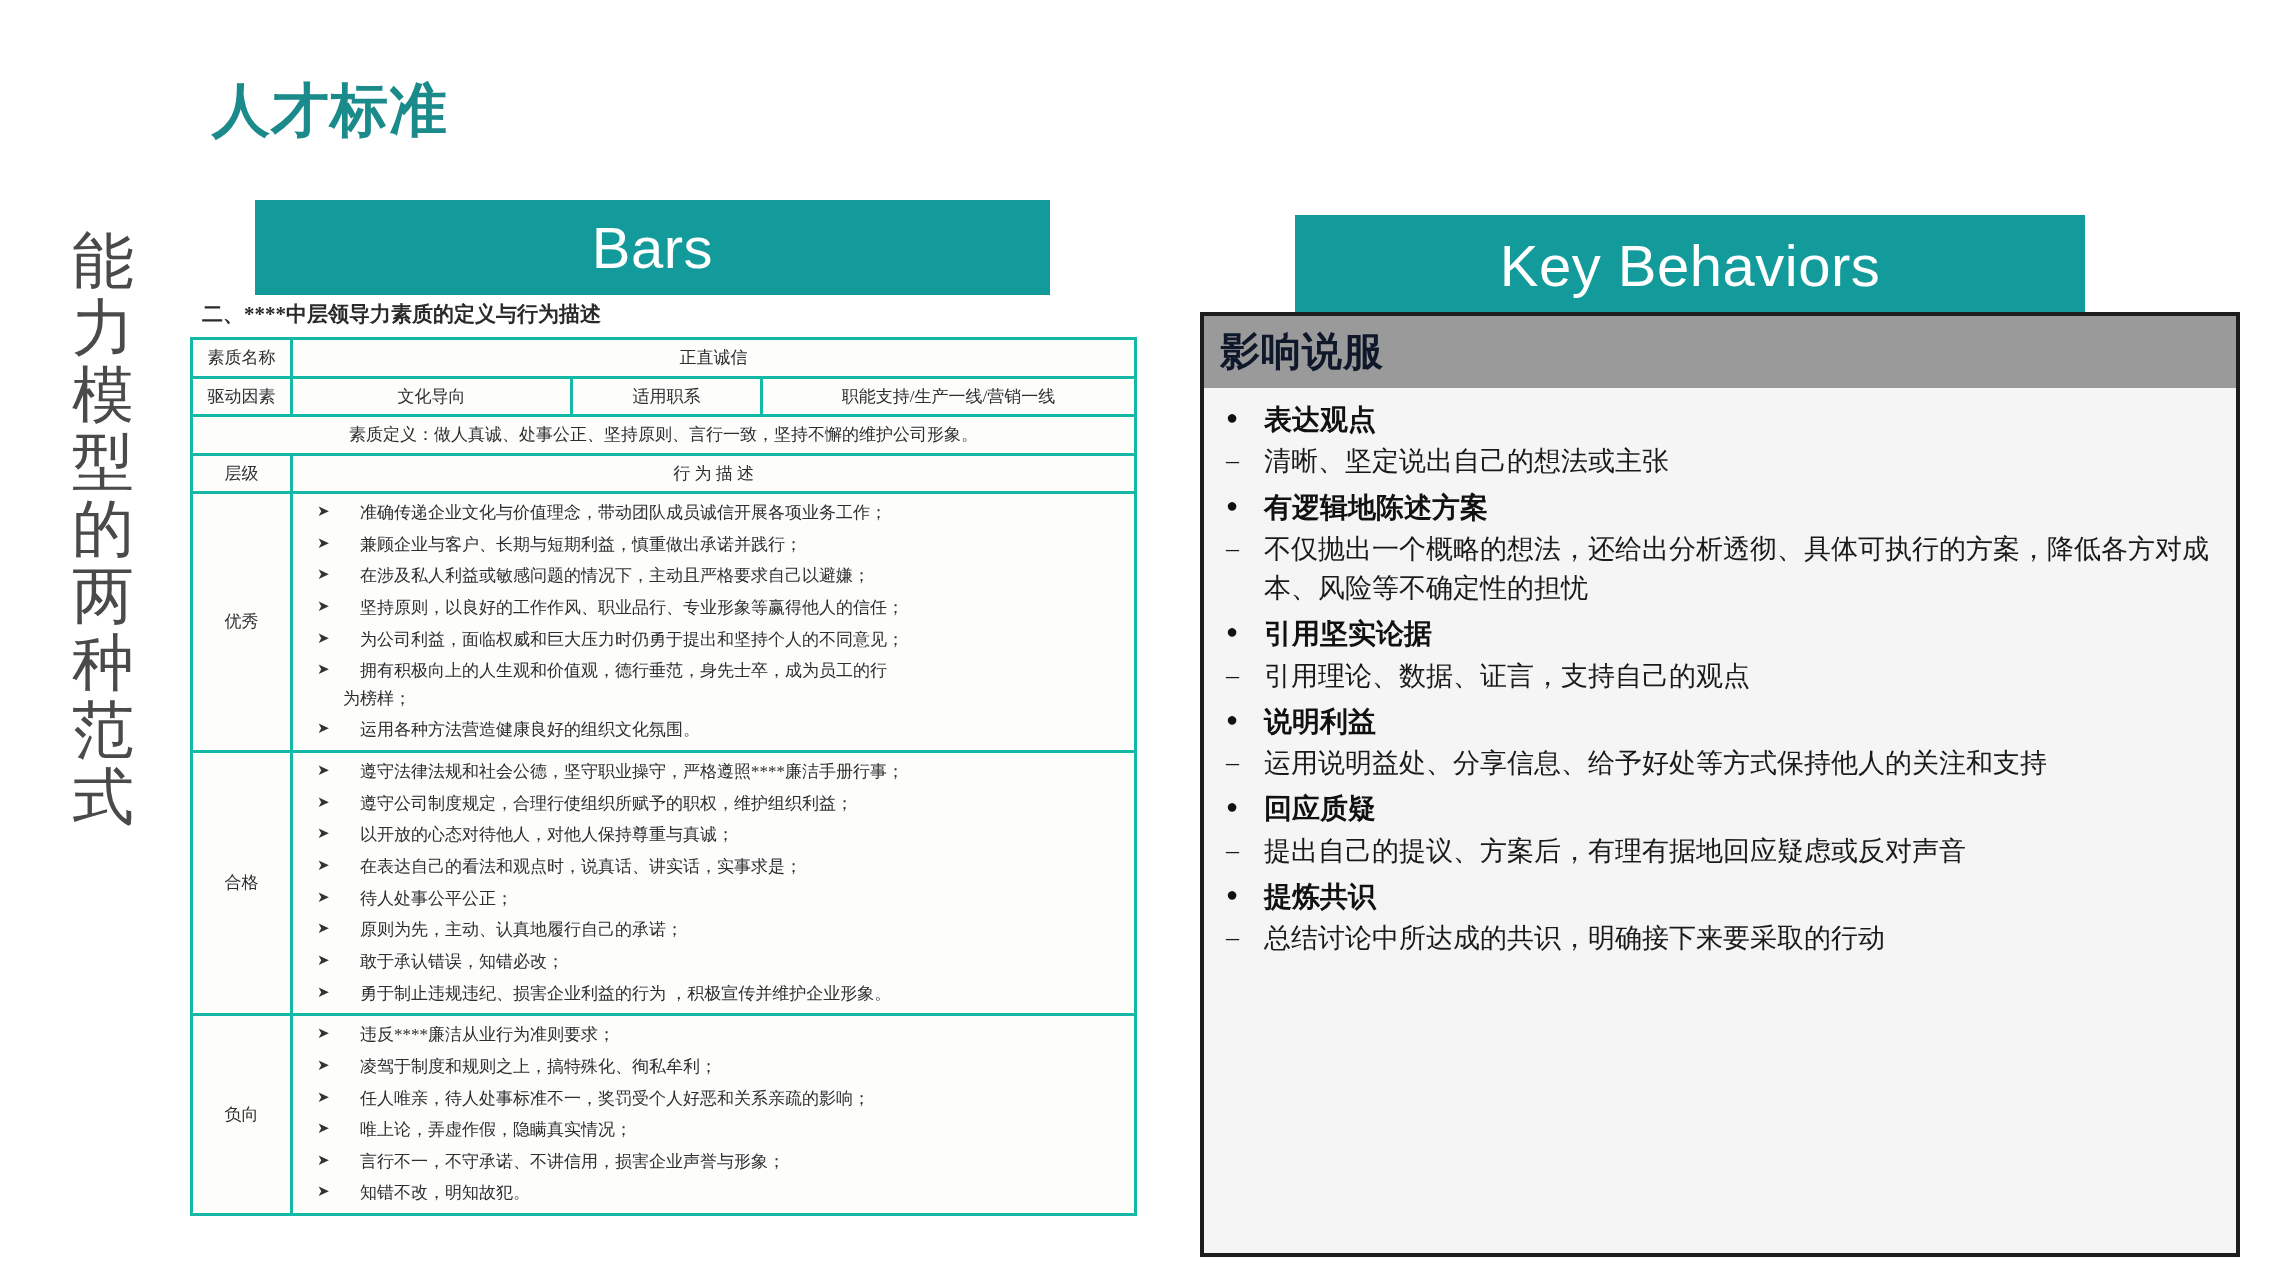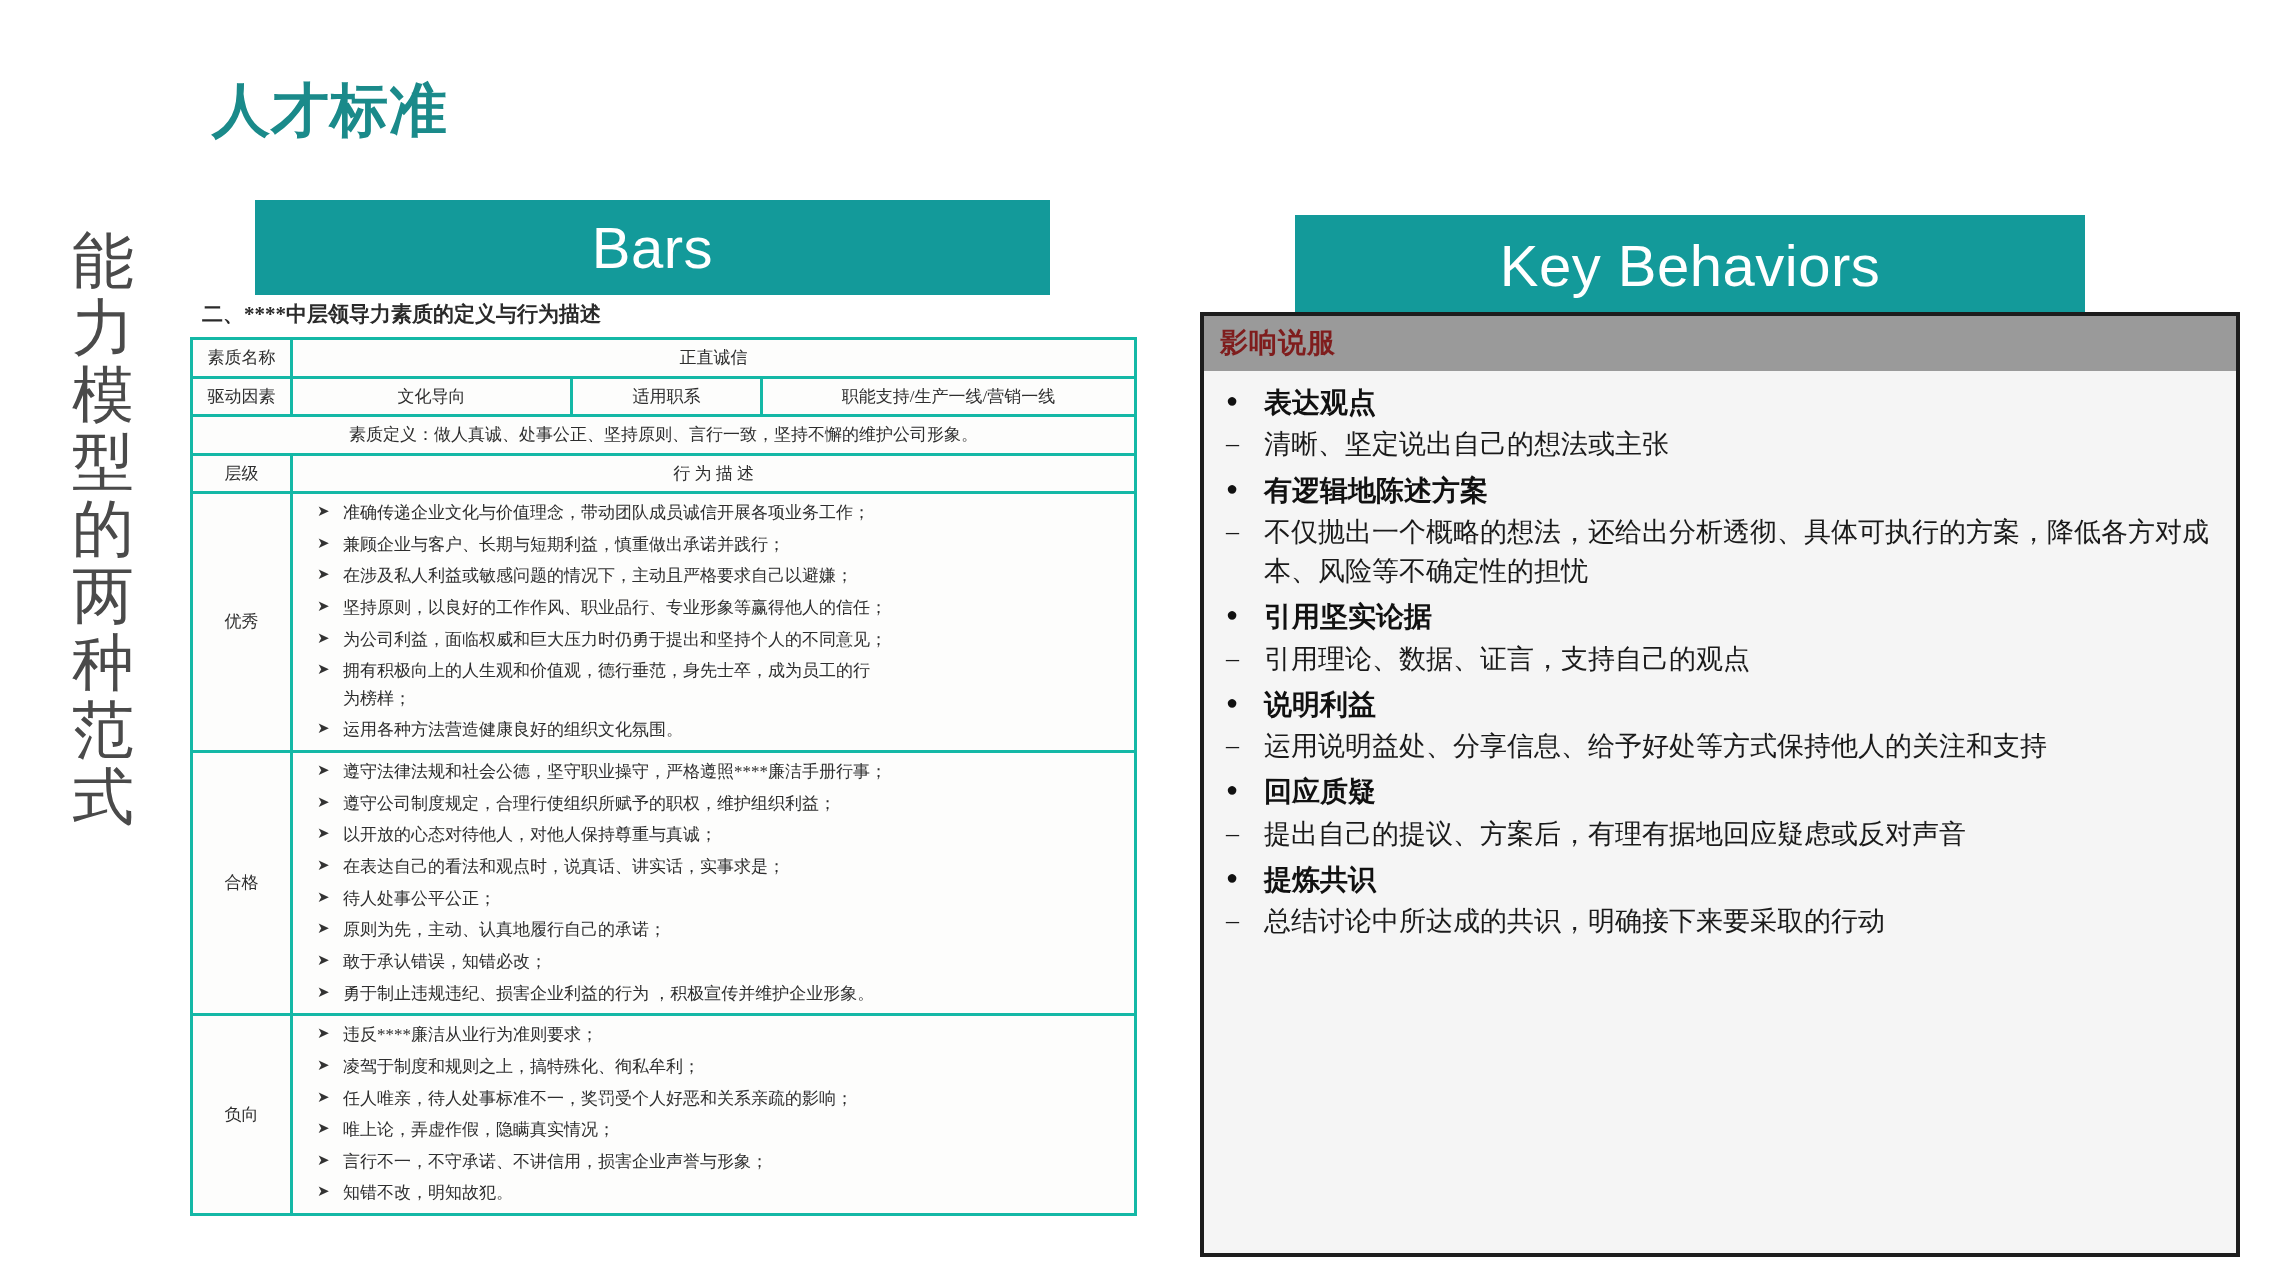--- a/index.html
+++ b/index.html
@@ -125,43 +125,43 @@
     line-height: 1.45;
   }
   .b-item:last-child { margin-bottom: 0; }
   .b-arrow {
     flex: 0 0 auto;
     width: 26px;
     color: #333;
     font-size: 15px;
     padding-left: 14px;
   }
-  .b-text { flex: 1 1 auto; }
+  .b-text { flex: 1 1 auto; margin-left: 17px; }
   .b-cont {
     padding-left: 40px;
     font-size: 17px;
     line-height: 1.45;
     margin: -4px 0 7px 0;
   }
 
   
   .kb-panel {
     position: absolute;
     left: 1200px;
     top: 312px;
     width: 1040px;
     height: 945px;
     border: 4px solid #1d1d1d;
     background: #f5f5f5;
     box-sizing: border-box;
   }
   .kb-header {
     background: #9a9a9a;
-    color: #7f1d1d;
-    font-size: 28px;
+    color: #0f172a;
+    font-size: 40px;
     font-weight: bold;
     padding: 8px 25px 9px 16px;
     letter-spacing: 1px;
   }
   .kb-body {
     padding: 6px 20px 8px 22px;
   }
   .kb-h {
     display: flex;
     align-items: flex-start;

